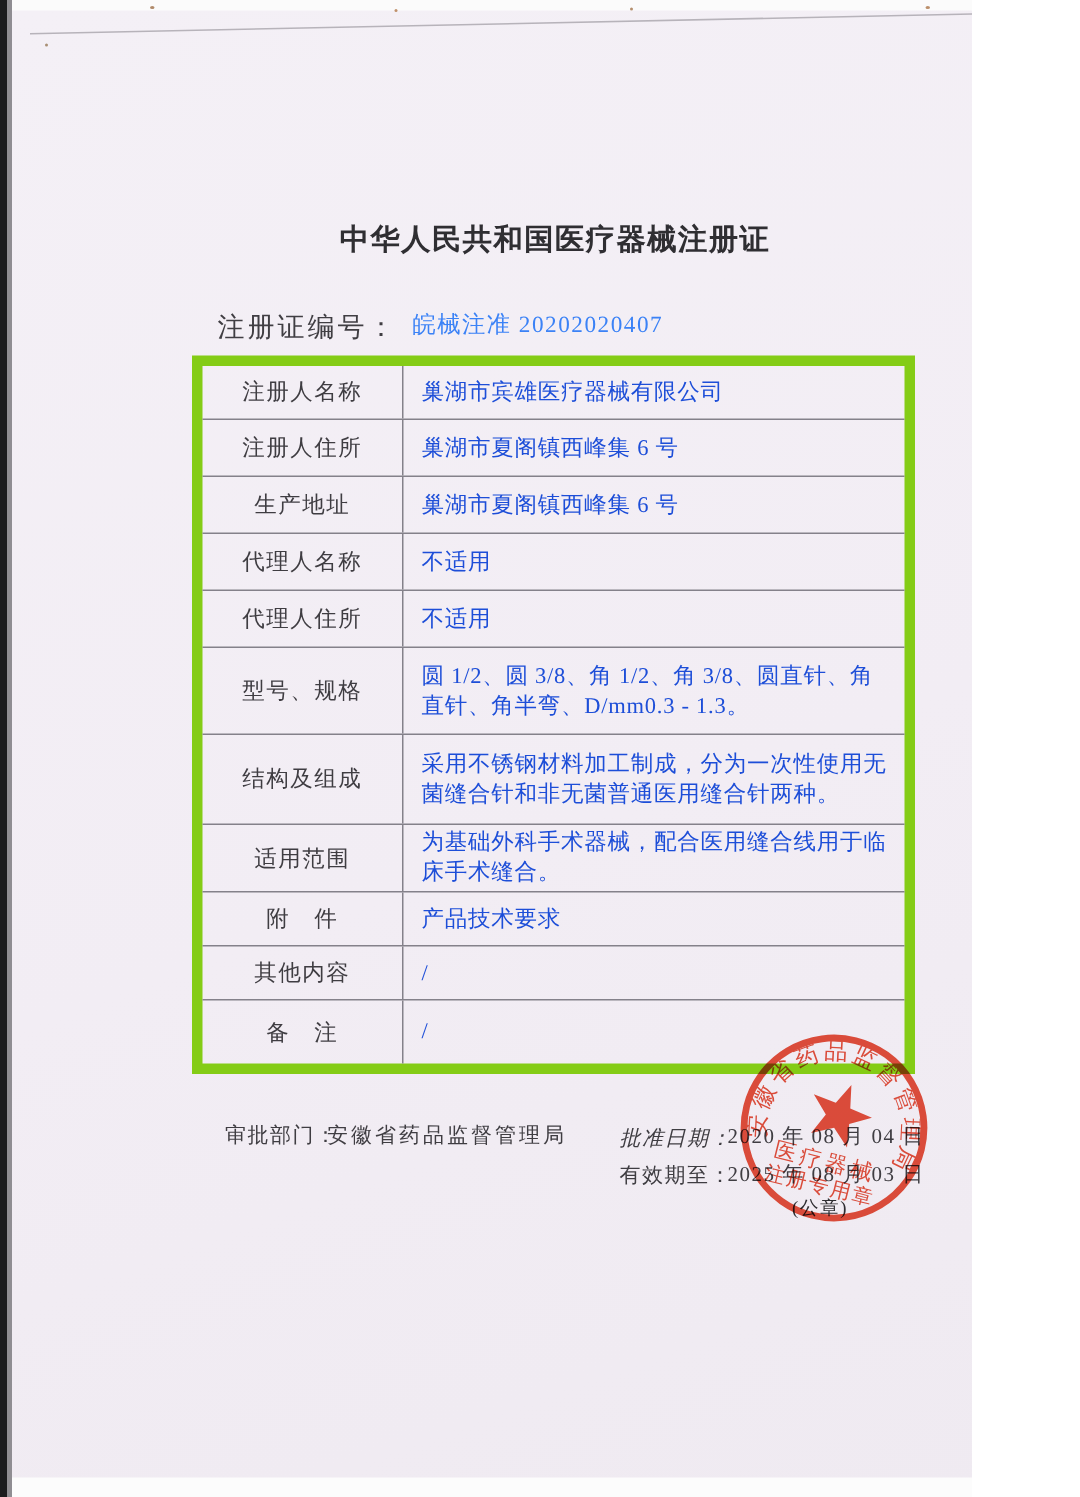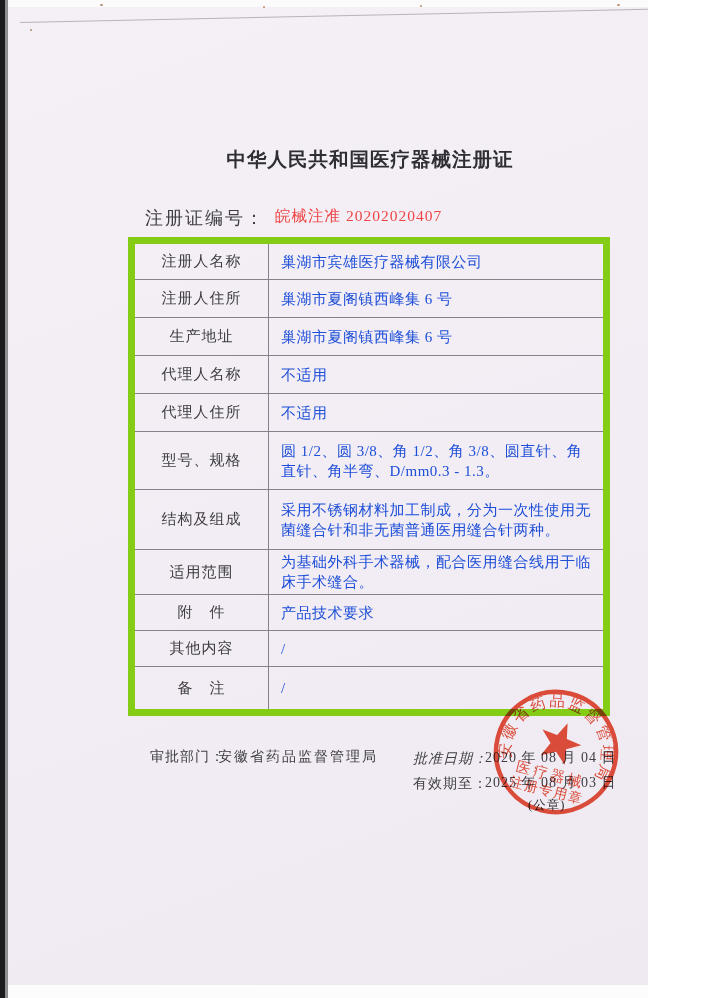--- a/index.html
+++ b/index.html
@@ -21,21 +21,21 @@
   .speck{position:absolute;border-radius:50%;}
 
   
   .title{position:absolute;left:120px;top:146px;width:500px;text-align:center;
     font-family:"Liberation Sans","DejaVu Sans",sans-serif;font-weight:bold;
     font-size:19.5px;letter-spacing:1px;color:#2f2e32;}
 
   .regline-label{position:absolute;left:145px;top:206px;font-size:18px;
     letter-spacing:2px;color:#403e43;}
   .regline-value{position:absolute;left:275px;top:206px;font-size:15.5px;
-    letter-spacing:1px;color:#ef4444;}
+    letter-spacing:1px;color:#3b82f6;}
 
   
   .cert-table{position:absolute;left:128px;top:237px;width:482px;
     border:7px solid #84cc16;box-sizing:border-box;}
   .trow{display:flex;box-sizing:border-box;border-bottom:1px solid #84818a;}
   .trow:last-child{border-bottom:none;}
   .tlabel{width:134px;flex:0 0 134px;box-sizing:border-box;border-right:1px solid #84818a;
     display:flex;align-items:center;justify-content:center;text-align:center;
     font-size:15px;letter-spacing:1px;color:#3f3d42;}
   .tvalue{flex:1;display:flex;align-items:center;box-sizing:border-box;

